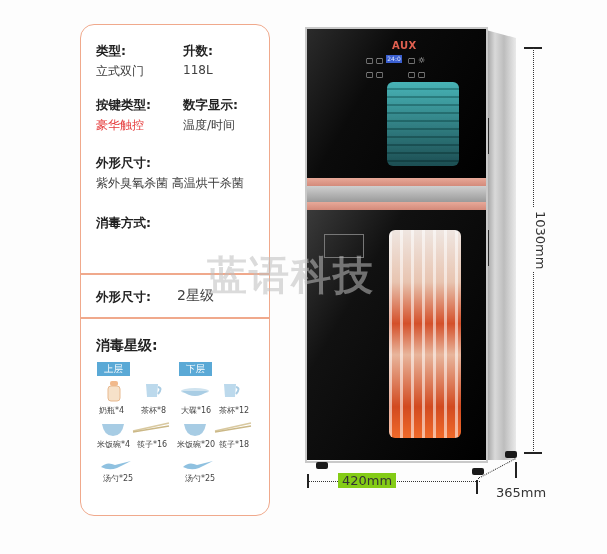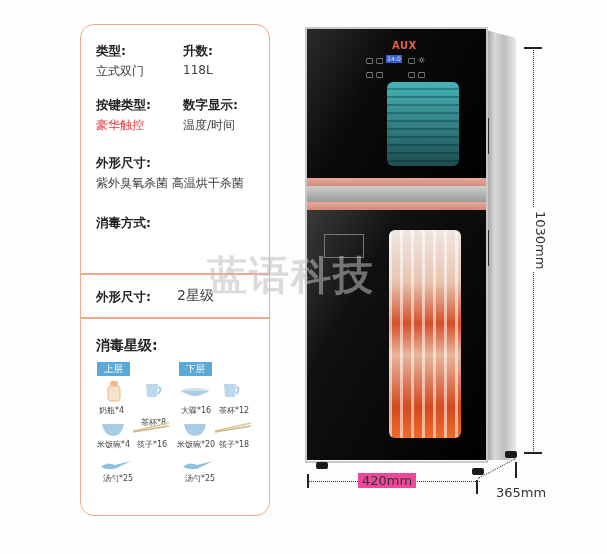--- a/index.html
+++ b/index.html
@@ -108,21 +108,21 @@
   <span class="pill" style="left:16px;top:337px">上层</span>
   <svg class="ico" style="left:23px;top:354px" width="20" height="24">
       <rect x="6" y="2" width="8" height="5" rx="2" fill="#f1b98c"></rect>
       <rect x="4" y="7" width="12" height="15" rx="3" fill="#f6e1c9" stroke="#e8b98f"></rect>
     </svg>
   <svg class="ico" style="left:62px;top:356px" width="20" height="20">
       <path d="M3 3 h12 l-1 13 h-10z" fill="#bcd9ec"></path>
       <path d="M15 6 q5 1 0 7" fill="none" stroke="#a9cce3" stroke-width="2"></path>
     </svg>
   <span class="ware" style="left:18px;top:380px">奶瓶*4</span>
-  <span class="ware" style="left:60px;top:392px">茶杯*8</span>
+  <span class="ware" style="left:60px;top:380px">茶杯*8</span>
 
   <svg class="ico" style="left:20px;top:397px" width="24" height="16">
       <path d="M1 2 h22 q-2 12 -11 12 q-9 0 -11 -12z" fill="#a7cce4"></path>
     </svg>
   <svg class="ico" style="left:50px;top:396px" width="40" height="12">
       <line x1="2" y1="10" x2="38" y2="2" stroke="#d9c9a0" stroke-width="1.5"></line>
       <line x1="2" y1="11" x2="38" y2="5" stroke="#cbb887" stroke-width="1.5"></line>
     </svg>
   <span class="ware" style="left:16px;top:414px">米饭碗*4</span>
   <span class="ware" style="left:56px;top:414px">筷子*16</span>
@@ -187,21 +187,21 @@
 <div>
   <div class="tick-h" style="left:524px;top:47px;width:18px"></div>
   <div class="dim-v"></div>
   <div class="tick-h" style="left:524px;top:452px;width:18px"></div>
   <span class="dimtxt vtxt" style="left:548px;top:208px;background:#fdfdfd;padding:0 3px">1030mm</span>
 </div>
 <div>
   <div class="tick-v" style="left:307px;top:474px;height:14px"></div>
   <div class="dim-h" style="left:309px;top:481px;width:171px"></div>
   <div class="tick-v" style="left:476px;top:480px;height:14px"></div>
-  <span class="dimtxt" style="left:358px;top:473px;background:#ec4899;padding:0 4px">420mm</span>
+  <span class="dimtxt" style="left:338px;top:473px;background:#84cc16;padding:0 4px">420mm</span>
 </div>
 <div>
   <div class="dim-h" style="left:478px;top:478px;width:42px;transform:rotate(-28deg);transform-origin:left top"></div>
   <div class="tick-v" style="left:515px;top:462px;height:16px"></div>
   <span class="dimtxt" style="left:496px;top:485px">365mm</span>
 </div>
 
 <span class="watermark">蓝语科技</span>
 
 </body></html>

